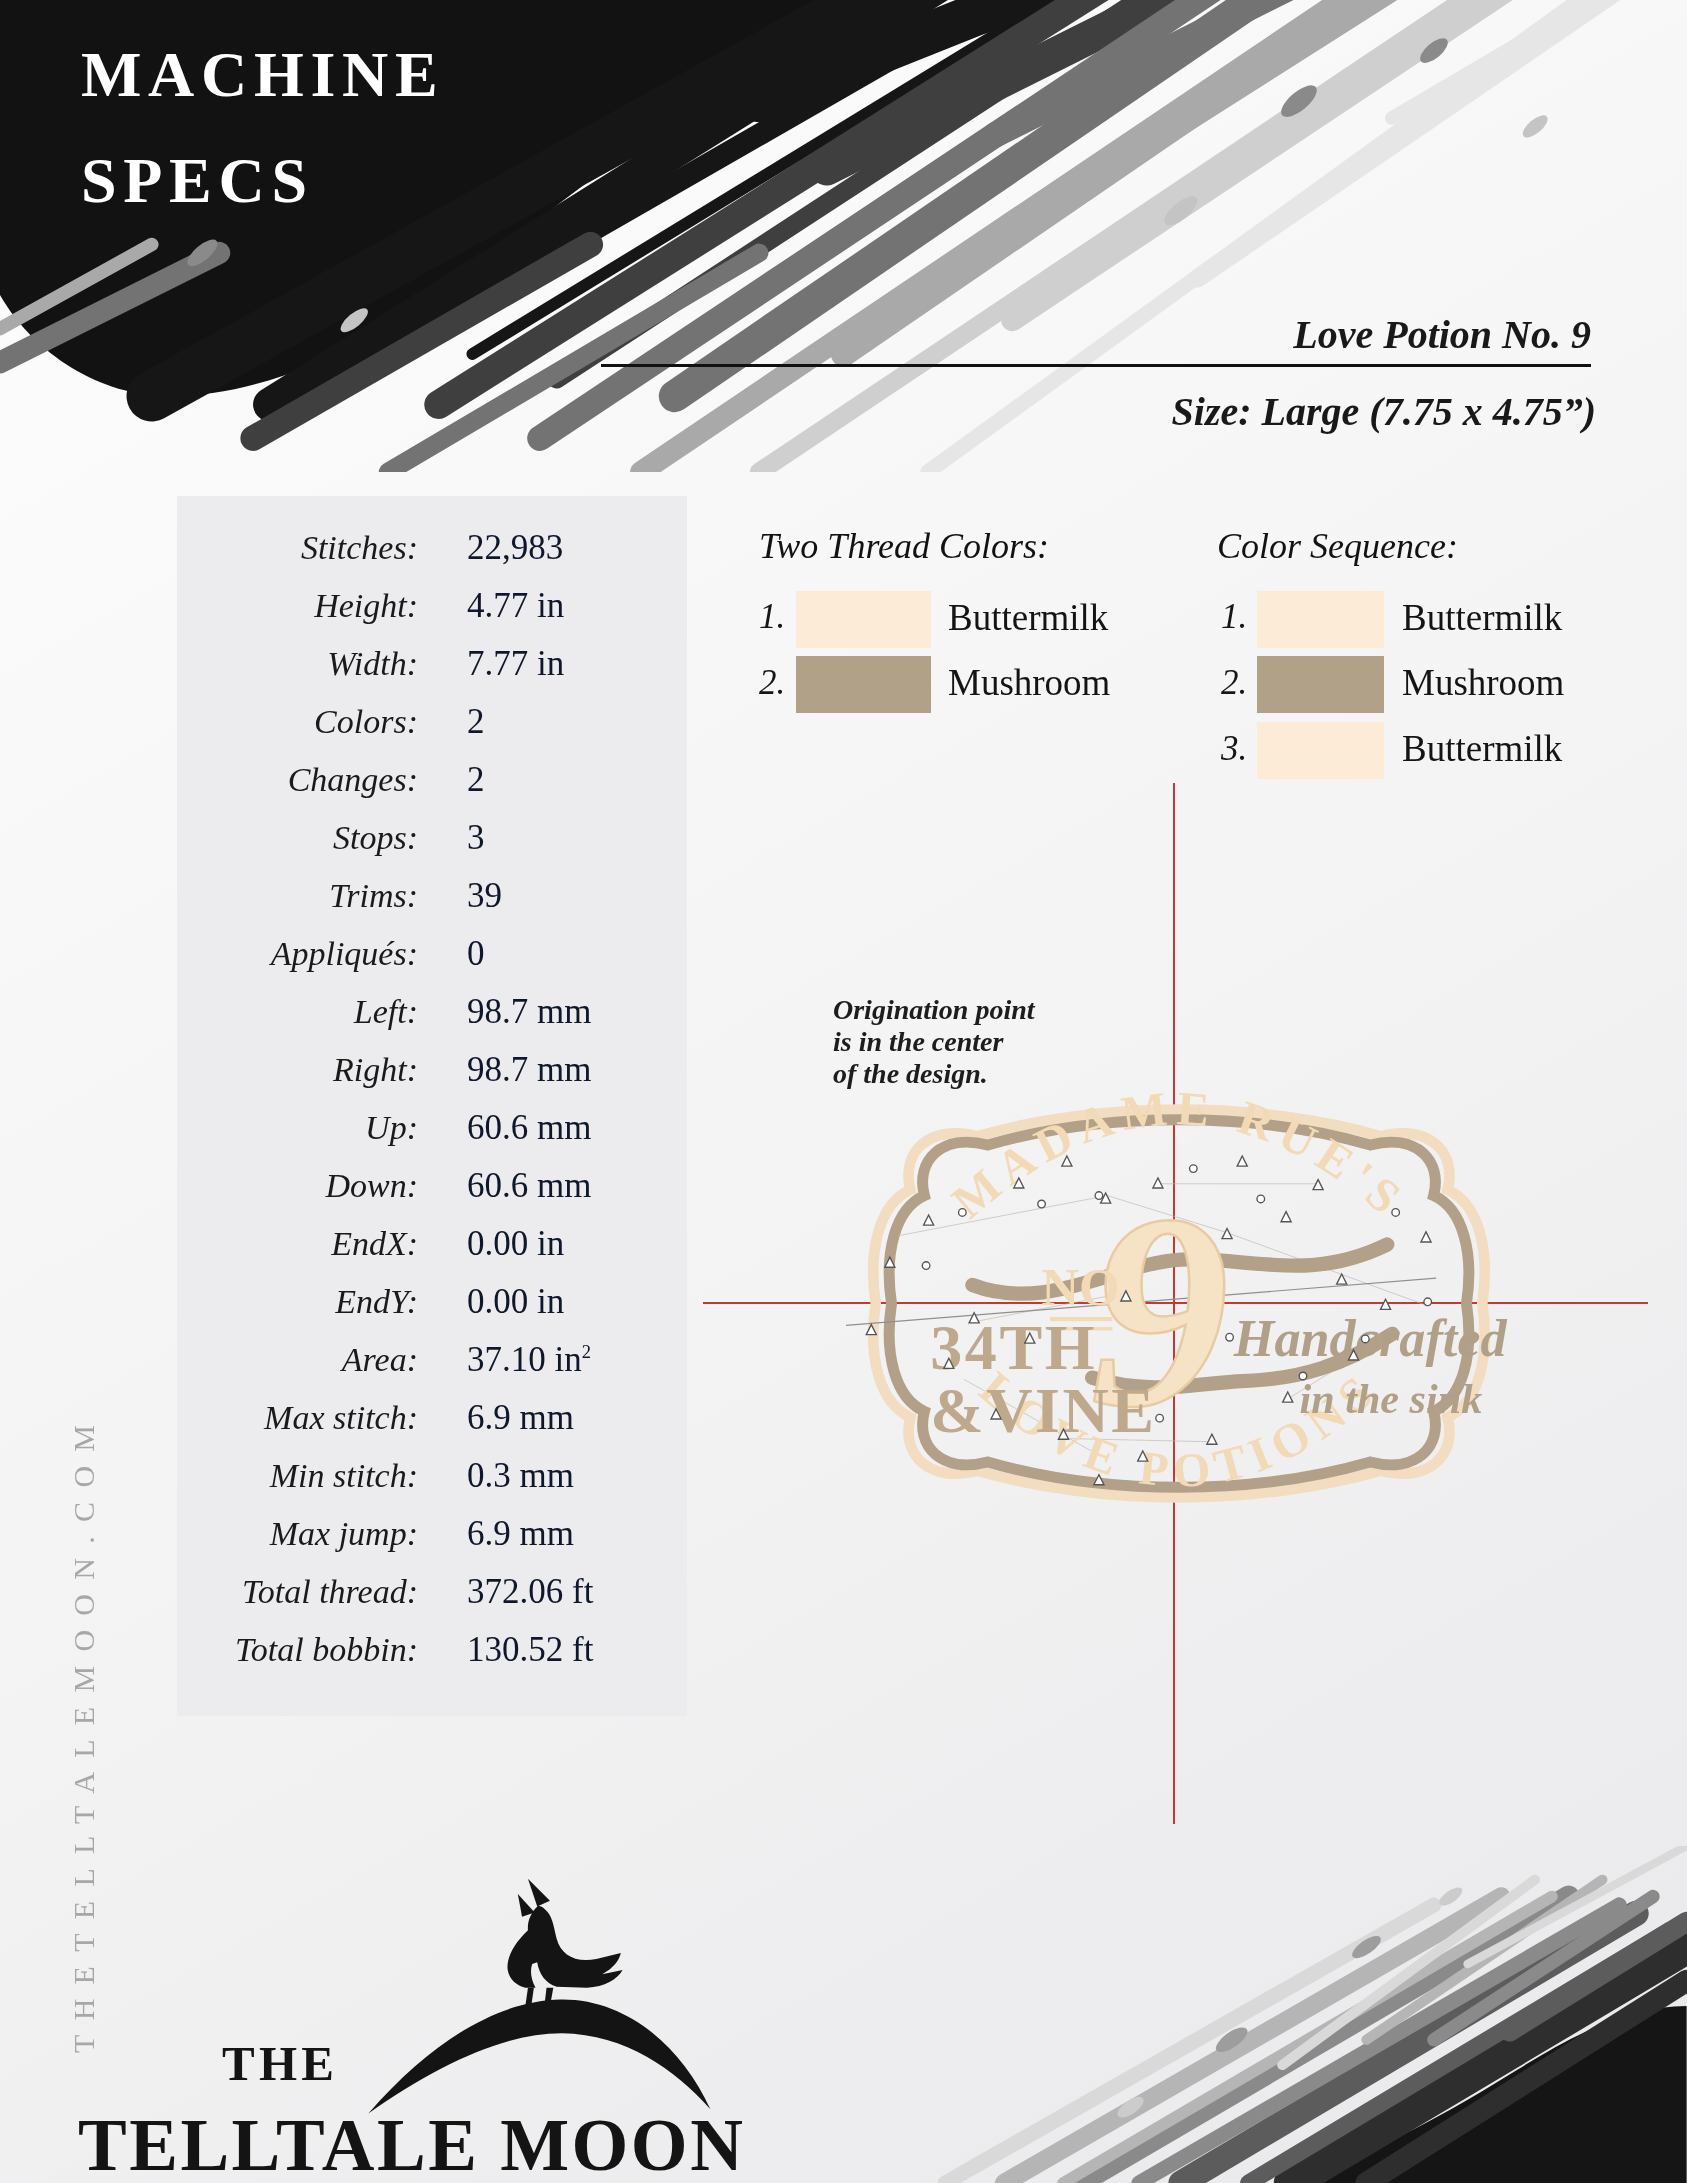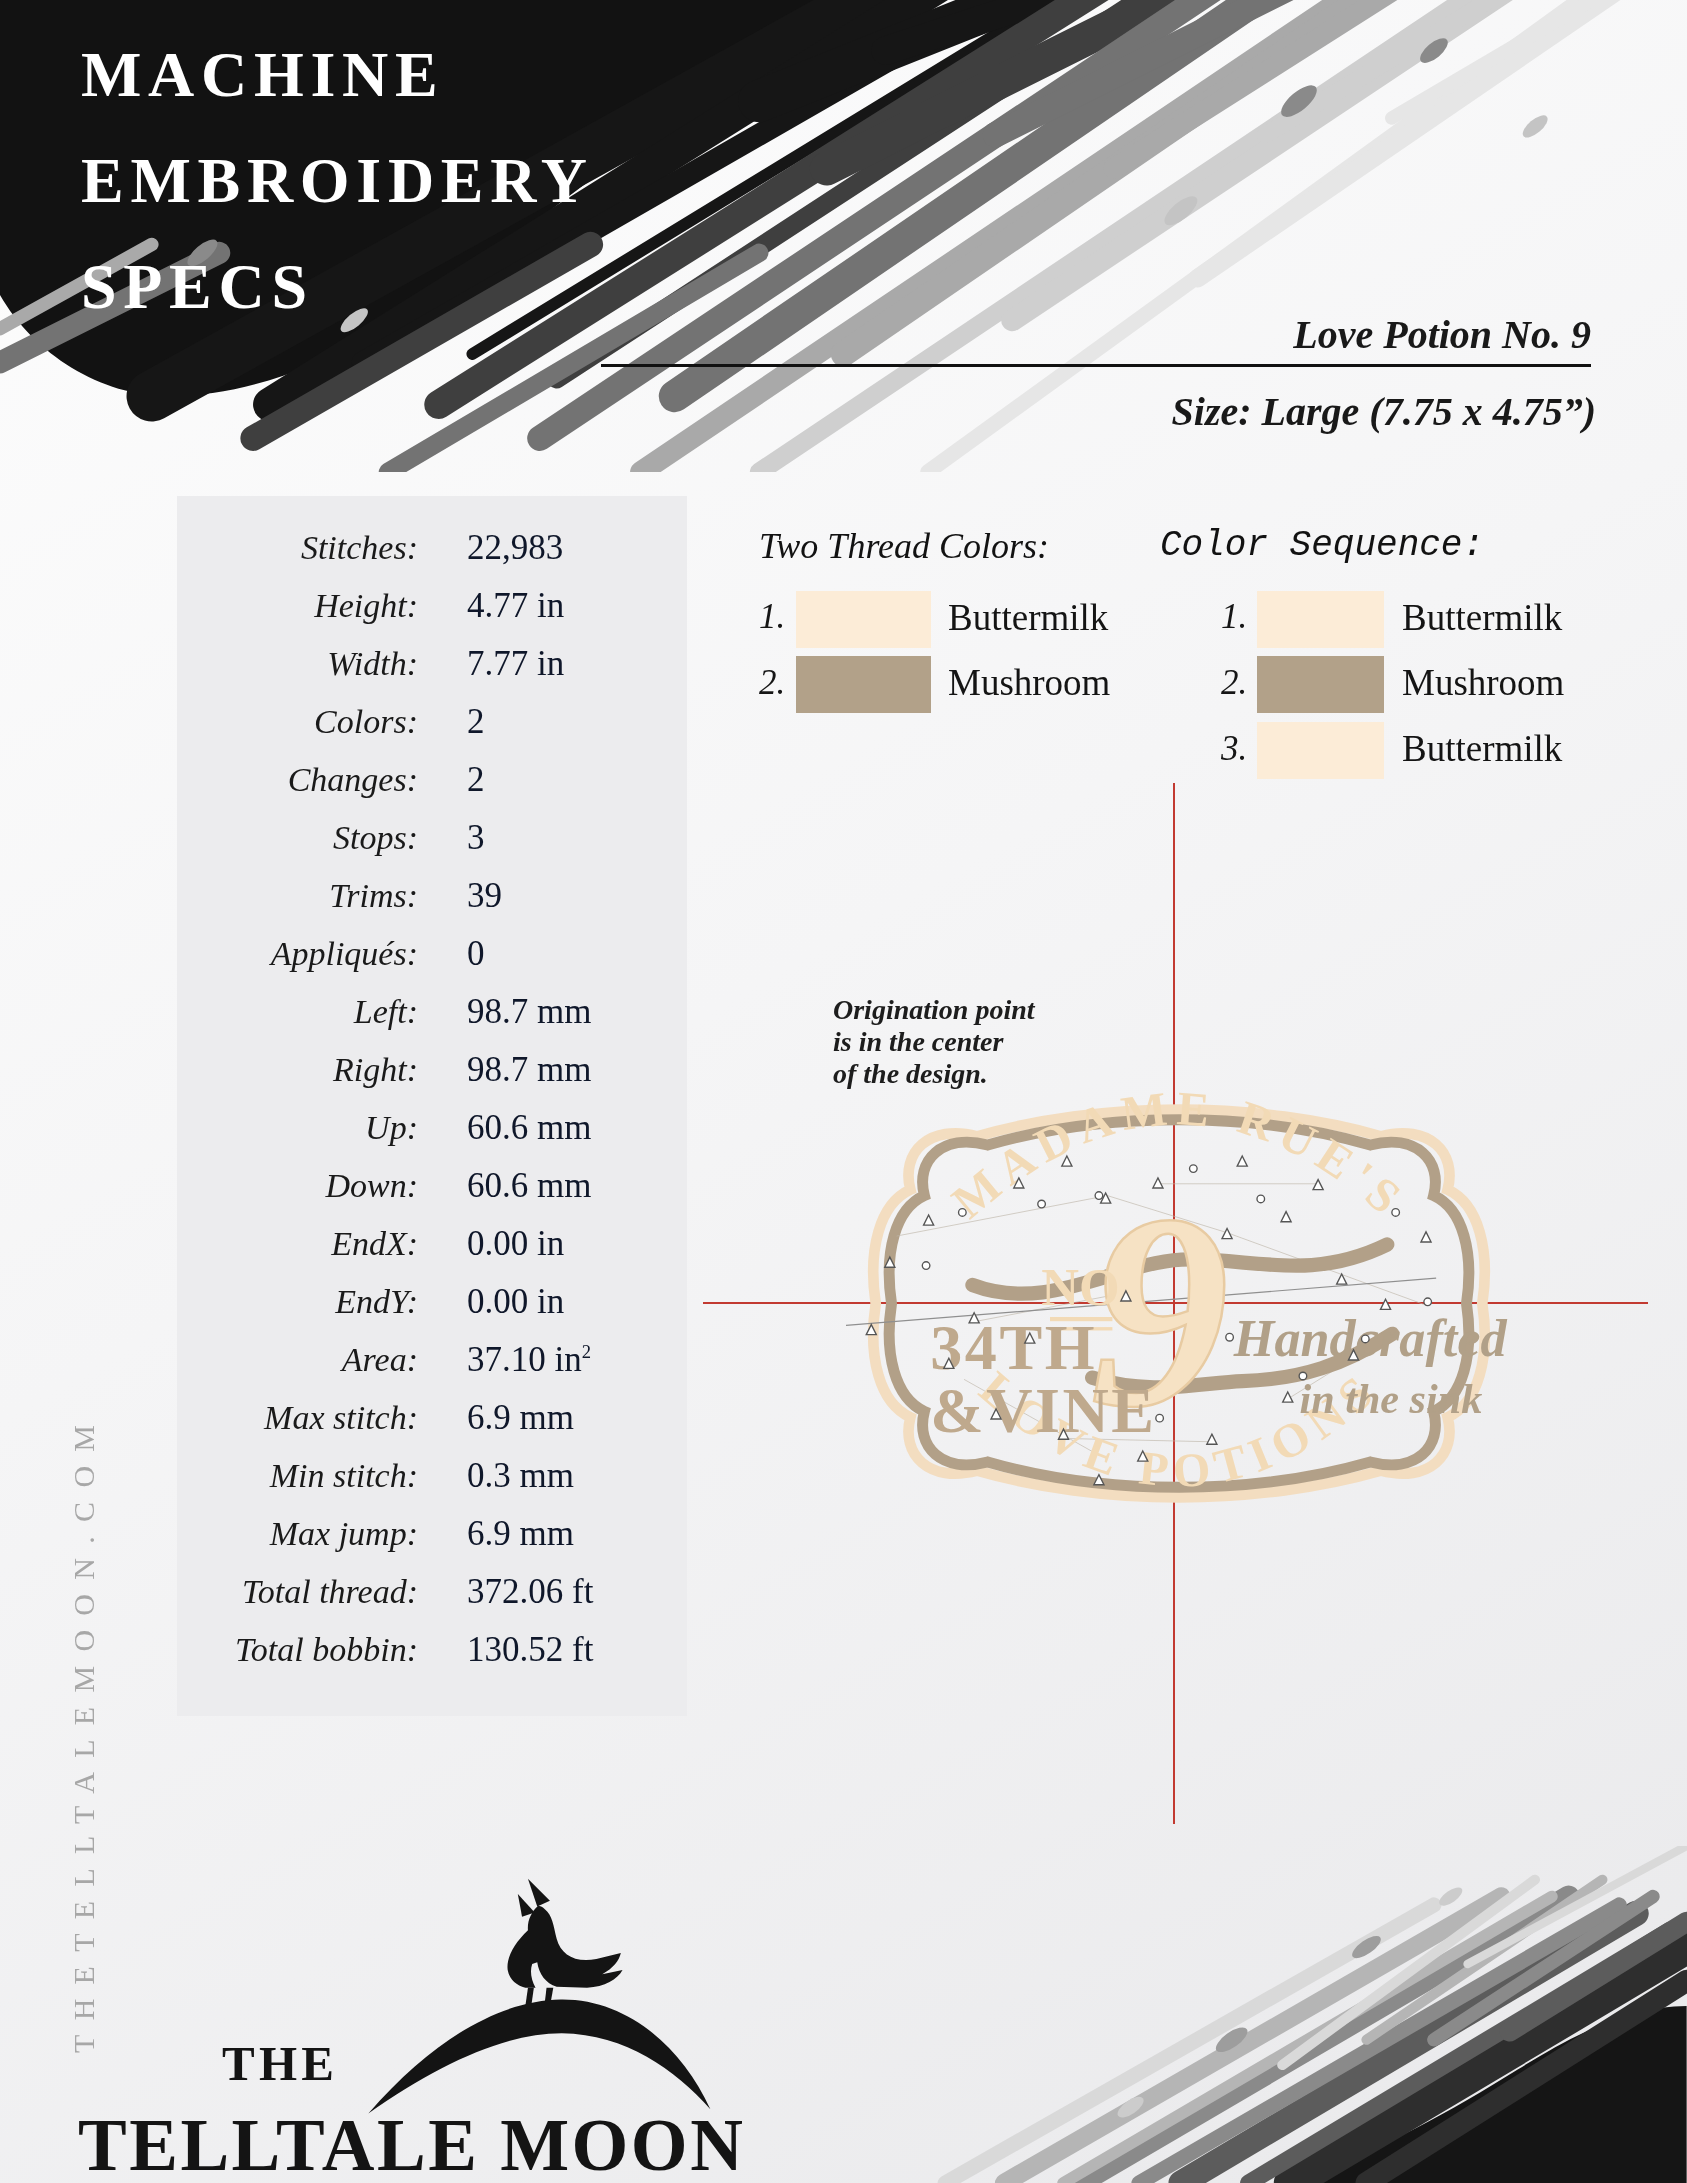--- a/index.html
+++ b/index.html
@@ -92,21 +92,20 @@
     </g>
     <g fill="#c4c4c4">
       <ellipse cx="1400" cy="250" rx="24" ry="10" transform="rotate(-40 1400 250)"></ellipse>
       <ellipse cx="1820" cy="150" rx="18" ry="8" transform="rotate(-40 1820 150)"></ellipse>
       <ellipse cx="420" cy="380" rx="20" ry="8" transform="rotate(-40 420 380)"></ellipse>
     </g>
   </svg>
 
   <div id="doc-title" class="abs">
     <div>MACHINE</div>
-    <div>EMBROIDERY</div>
     <div>SPECS</div>
   </div>
   <div id="design-name" class="abs">Love Potion No. 9</div>
   <div id="header-rule" class="abs"></div>
   <div id="size-label" class="abs">Size: Large (7.75 x 4.75”)</div>
 
   <div id="specs-panel" class="abs">
     <div class="spec-row">
         <span class="spec-label">Stitches:</span>
         <span class="spec-value"><span>22,983</span><span class="spec-sup"></span></span>
@@ -190,21 +189,21 @@
   </div>
 
   <div class="abs col-heading" style="left:759px;top:525px;">Two Thread Colors:</div>
   <div class="abs swatch-num" style="left:759px;top:597px;">1.</div>
   <div class="abs swatch" style="left: 796px; top: 591px; background: rgb(252, 236, 215);"></div>
   <div class="abs swatch-name" style="left:948px;top:596px;">Buttermilk</div>
   <div class="abs swatch-num" style="left:759px;top:663px;">2.</div>
   <div class="abs swatch" style="left: 796px; top: 656px; background: rgb(178, 161, 137);"></div>
   <div class="abs swatch-name" style="left:948px;top:661px;">Mushroom</div>
 
-  <div class="abs col-heading" style="left:1160px;top:525px;font-family:Liberation Mono, monospace;">Color Sequence:</div>
+  <div class="abs col-heading" style="left:1217px;top:525px;">Color Sequence:</div>
   <div class="abs swatch-num" style="left:1221px;top:597px;">1.</div>
   <div class="abs swatch" style="left: 1257px; top: 591px; width: 127px; background: rgb(252, 236, 215);"></div>
   <div class="abs swatch-name" style="left:1402px;top:596px;">Buttermilk</div>
   <div class="abs swatch-num" style="left:1221px;top:663px;">2.</div>
   <div class="abs swatch" style="left: 1257px; top: 656px; width: 127px; background: rgb(178, 161, 137);"></div>
   <div class="abs swatch-name" style="left:1402px;top:661px;">Mushroom</div>
   <div class="abs swatch-num" style="left:1221px;top:729px;">3.</div>
   <div class="abs swatch" style="left: 1257px; top: 722px; width: 127px; background: rgb(252, 236, 215);"></div>
   <div class="abs swatch-name" style="left:1402px;top:727px;">Buttermilk</div>
 

